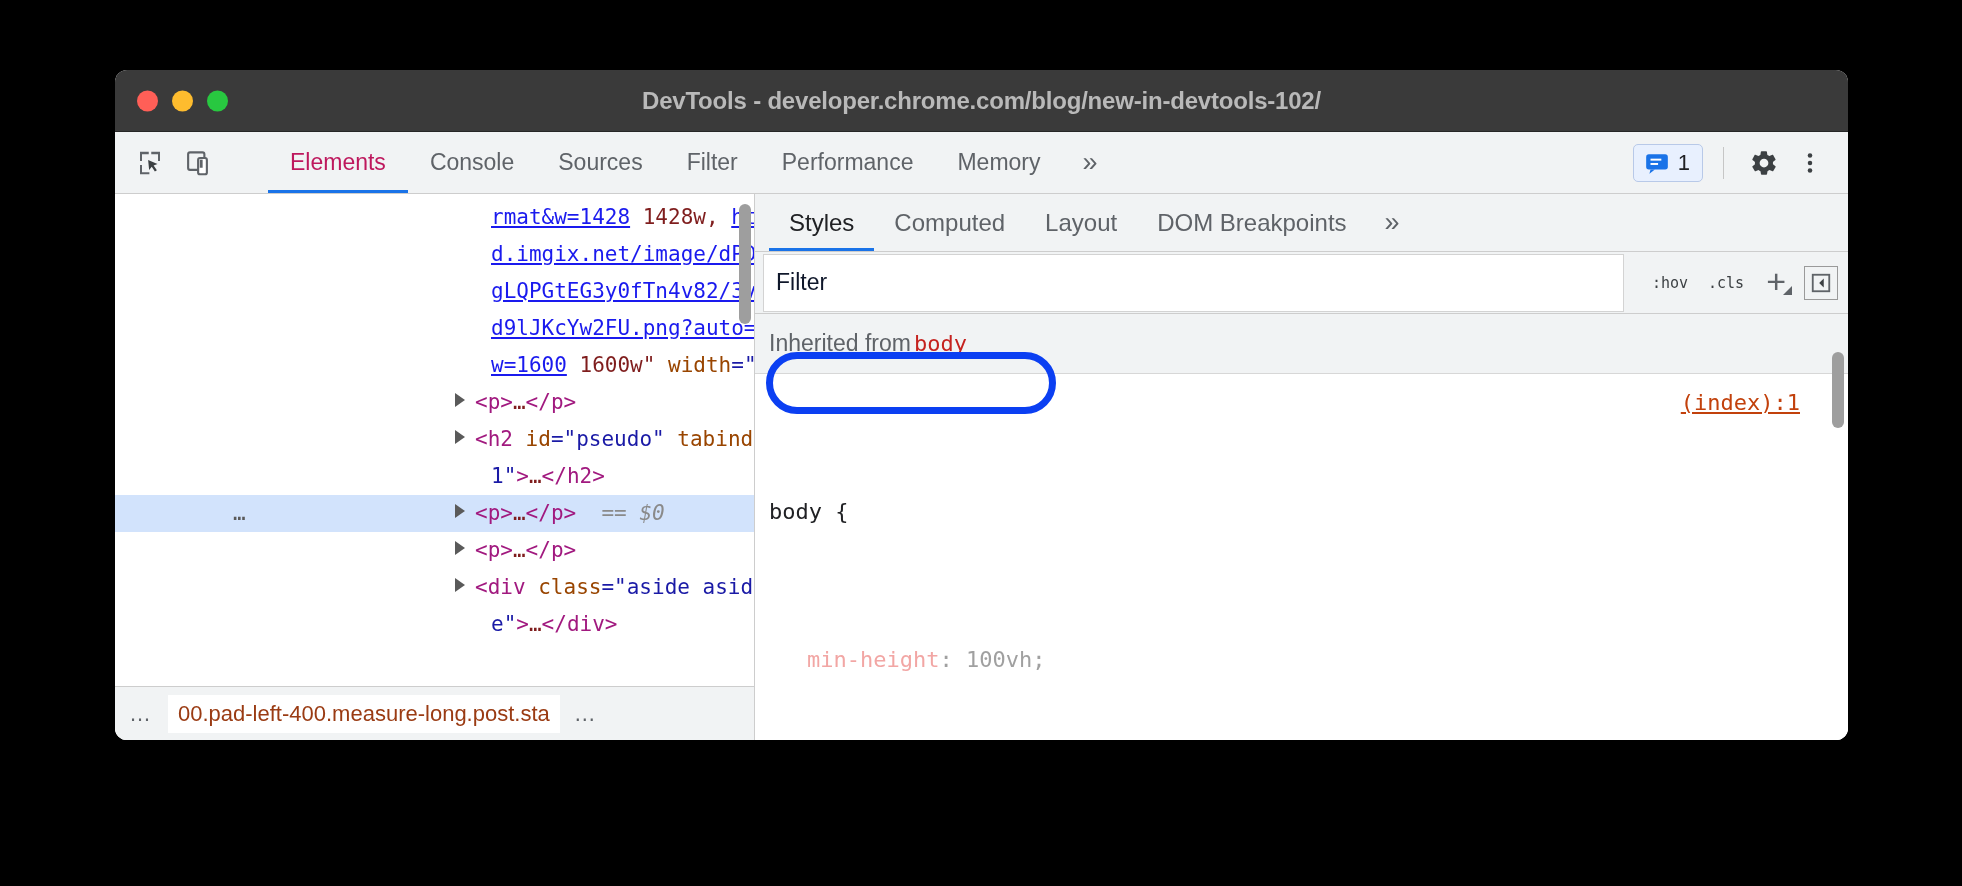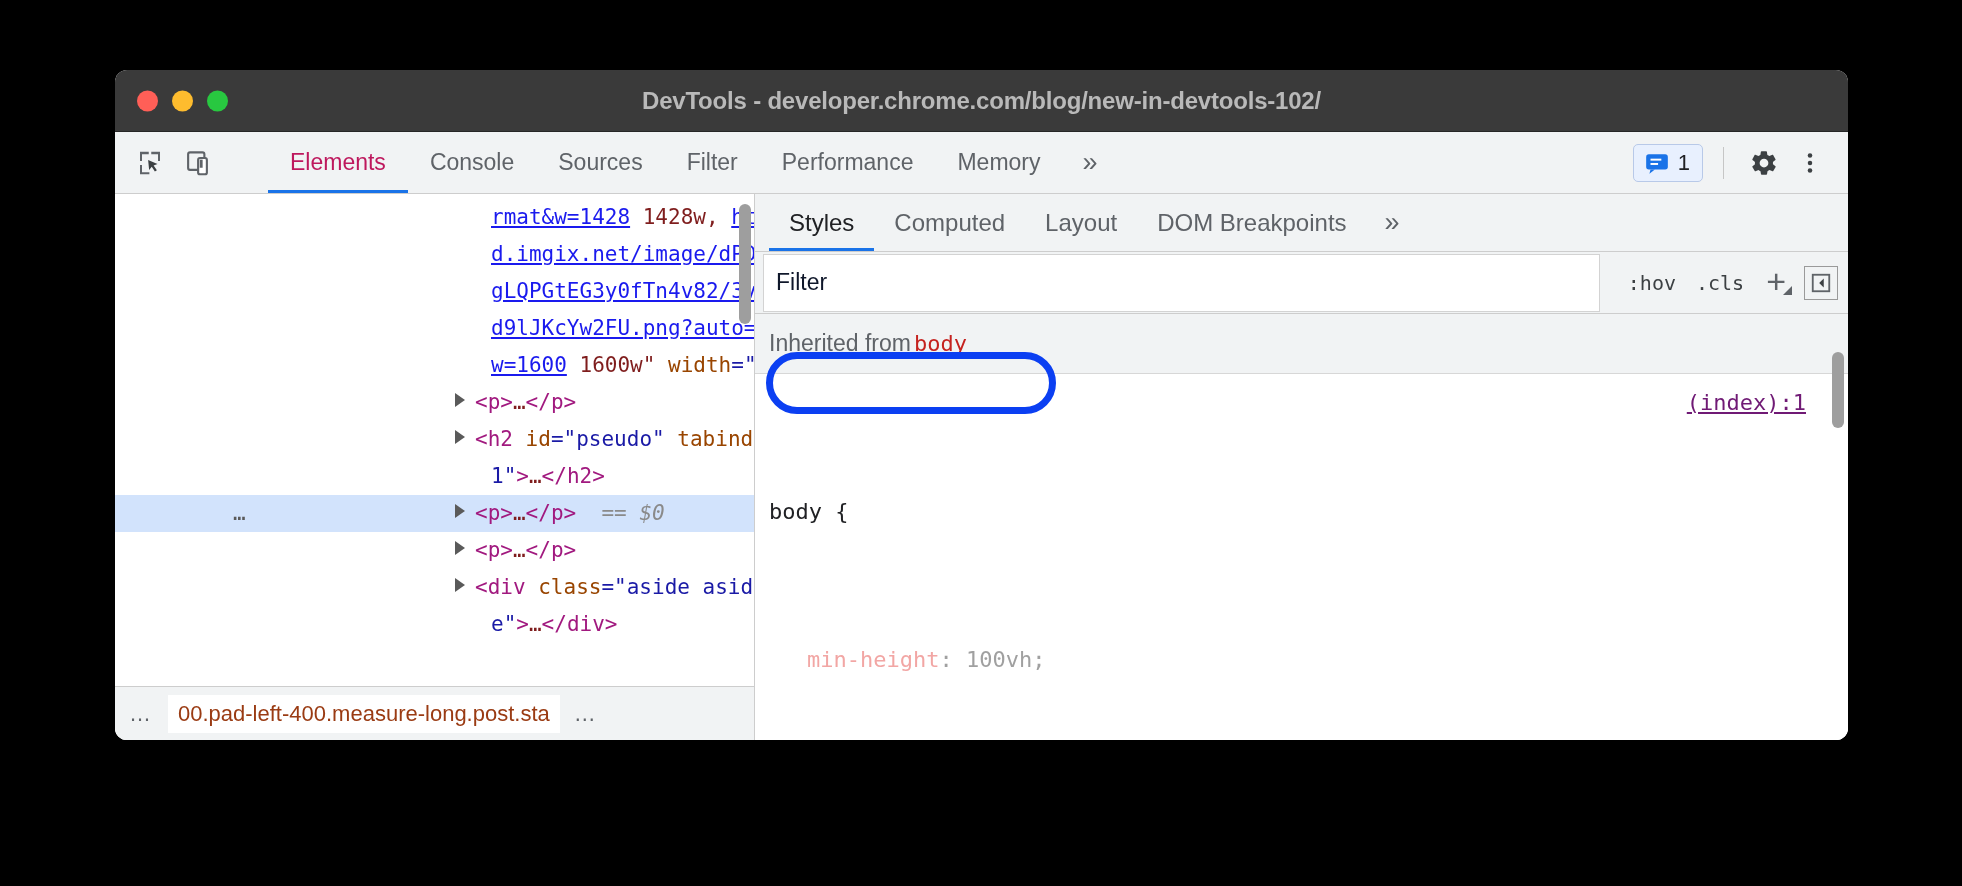--- a/index.html
+++ b/index.html
@@ -209,21 +209,21 @@
     border: 1px solid #d3d3d3;
     display: flex; align-items: center;
     padding: 0 12px;
     font-size: 23px;
     color: #0f172a;
     min-width: 0;
   }
   .fb-actions { display: flex; align-items: center; gap: 0; padding-left: 18px; }
   .hovbtn {
     font-family: "DejaVu Sans Mono", monospace;
-    font-size: 20px; color: #3c4043;
+    font-size: 15px; color: #3c4043;
     padding: 4px 10px; cursor: pointer;
   }
   .plusbtn { position: relative; padding: 0 12px; cursor: pointer; }
   .plus-glyph { font-size: 34px; color: #5f6368; line-height: 26px; }
   .plus-tri {
     position: absolute; right: 6px; bottom: 2px;
     width: 0; height: 0;
     border-left: 9px solid transparent;
     border-bottom: 9px solid #5f6368;
   }
@@ -258,22 +258,22 @@
   .cssblock {
     font-family: "DejaVu Sans Mono", monospace;
     font-size: 22px;
     line-height: 37px;
     padding: 8px 0 6px 14px;
     color: #202124;
     position: relative;
     white-space: pre;
   }
   .cssblock .srclink {
-    position: absolute; right: 42px; top: 10px;
-    color: #701a75; text-decoration: underline; font-size: 22px;
+    position: absolute; right: 48px; top: 10px;
+    color: #c2410c; text-decoration: underline; font-size: 22px;
   }
   .prop { padding-left: 38px; }
   .pname { color: #c5221f; }
   .pname.dim { color: #f2a6a4; }
   .pval { color: #202124; }
   .pval.dim { color: #a0a0a0; }
 
   
   .vscroll {
     position: absolute; right: 2px;

